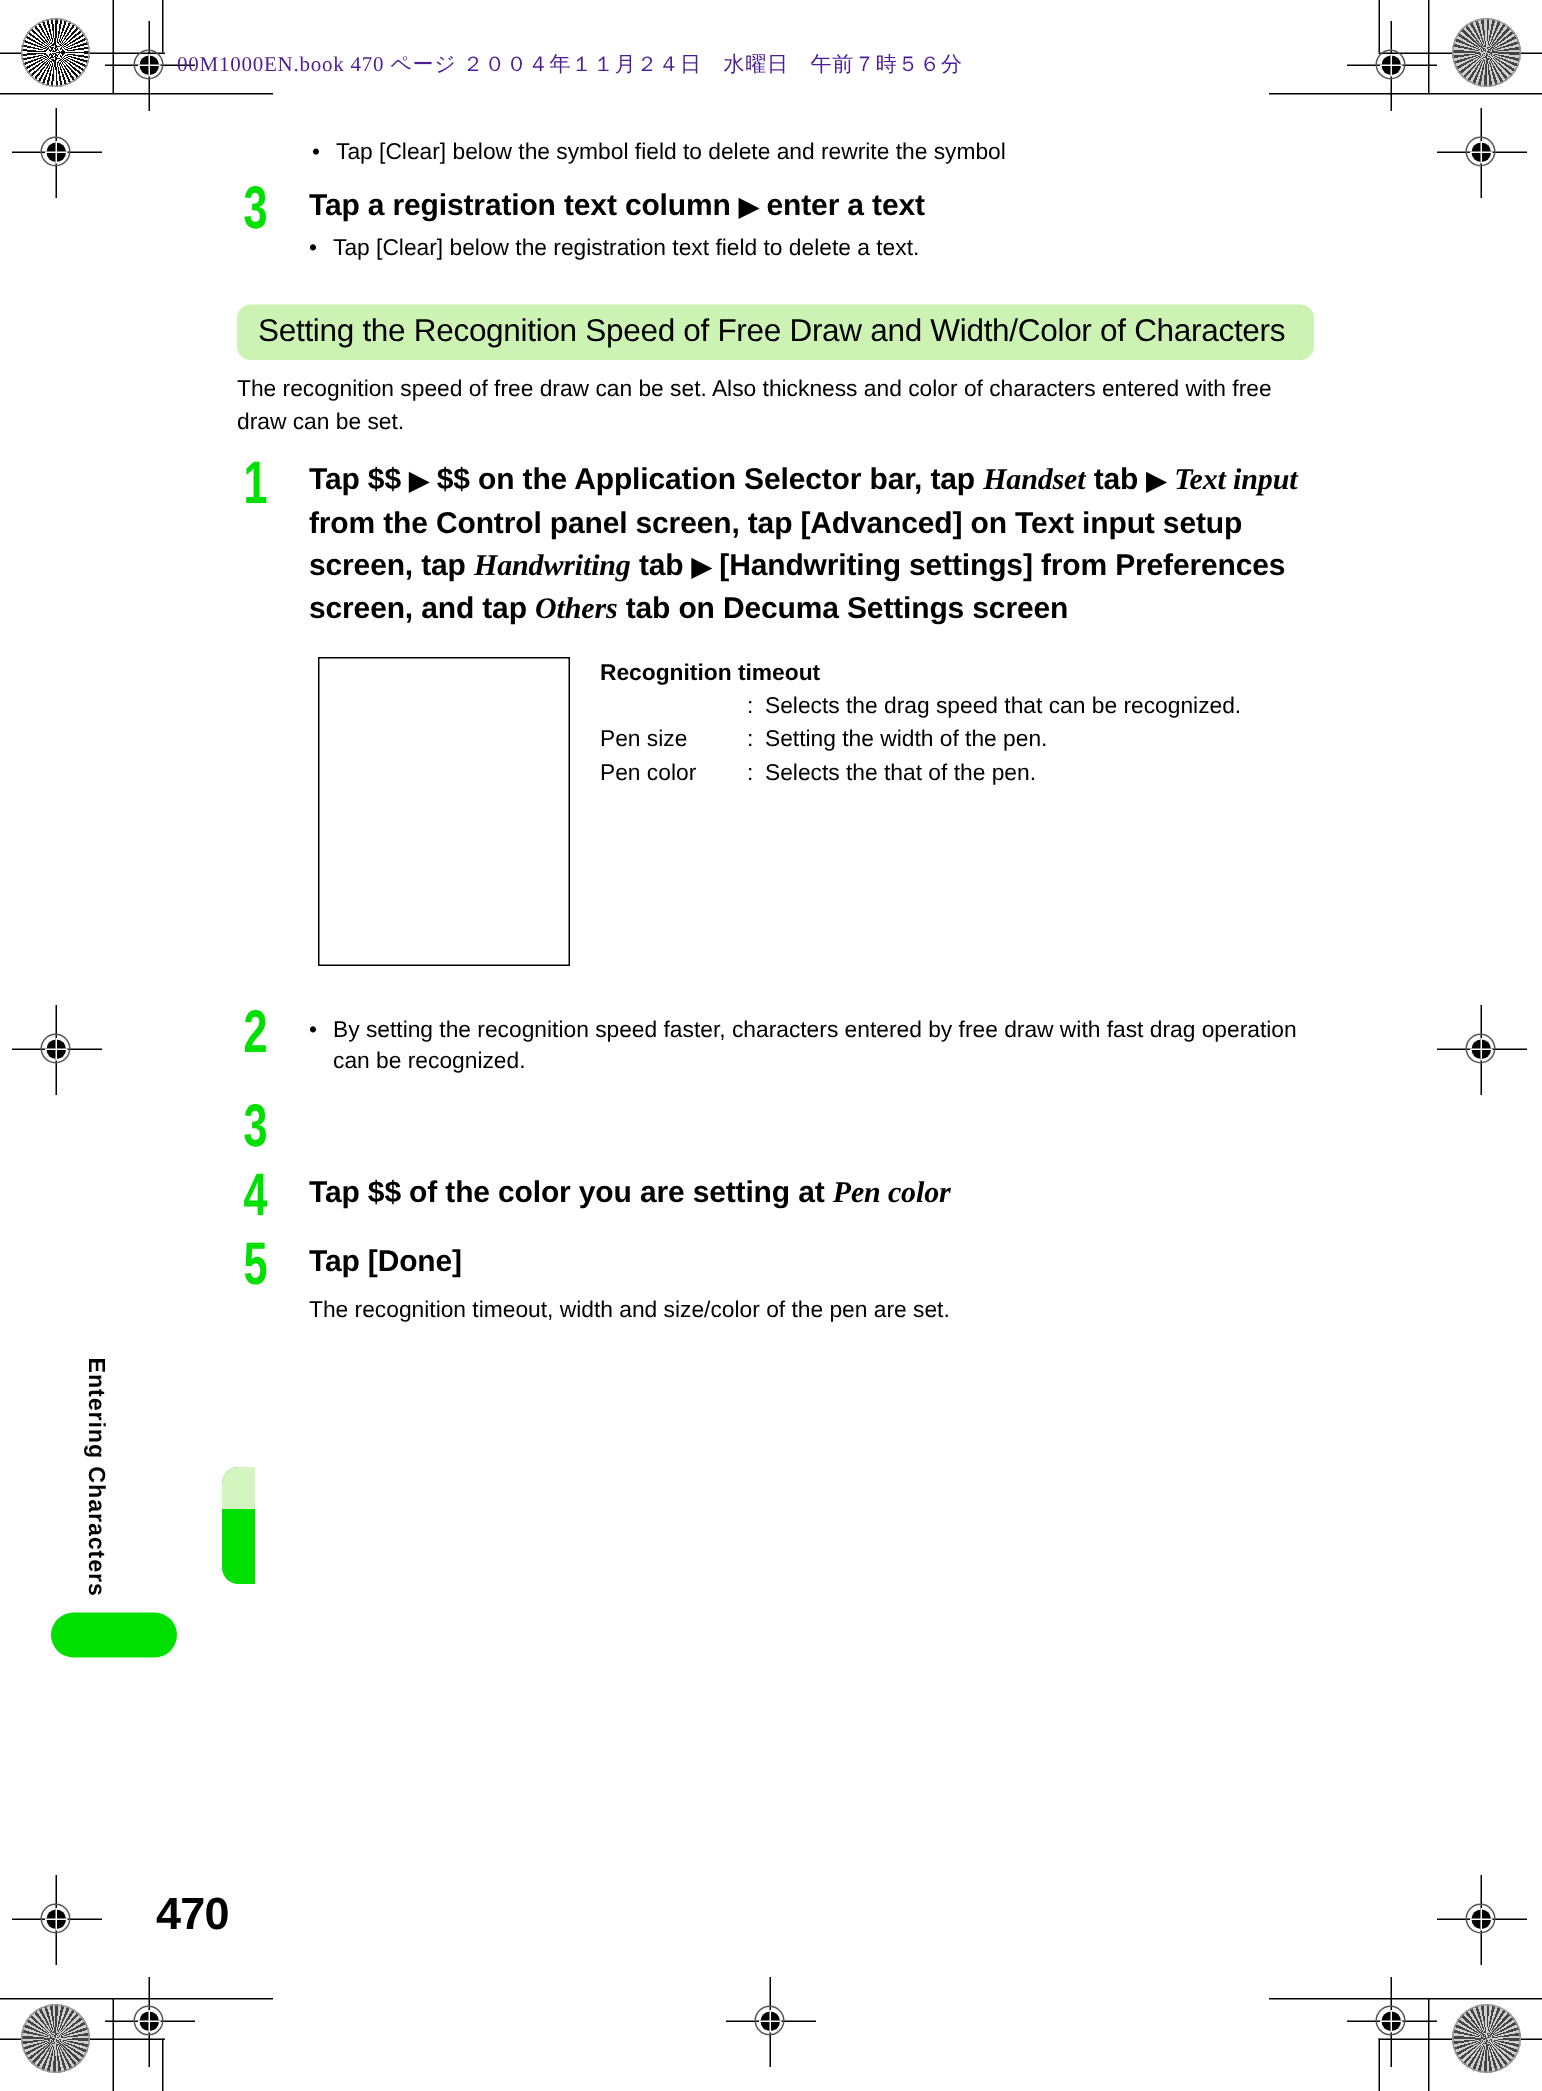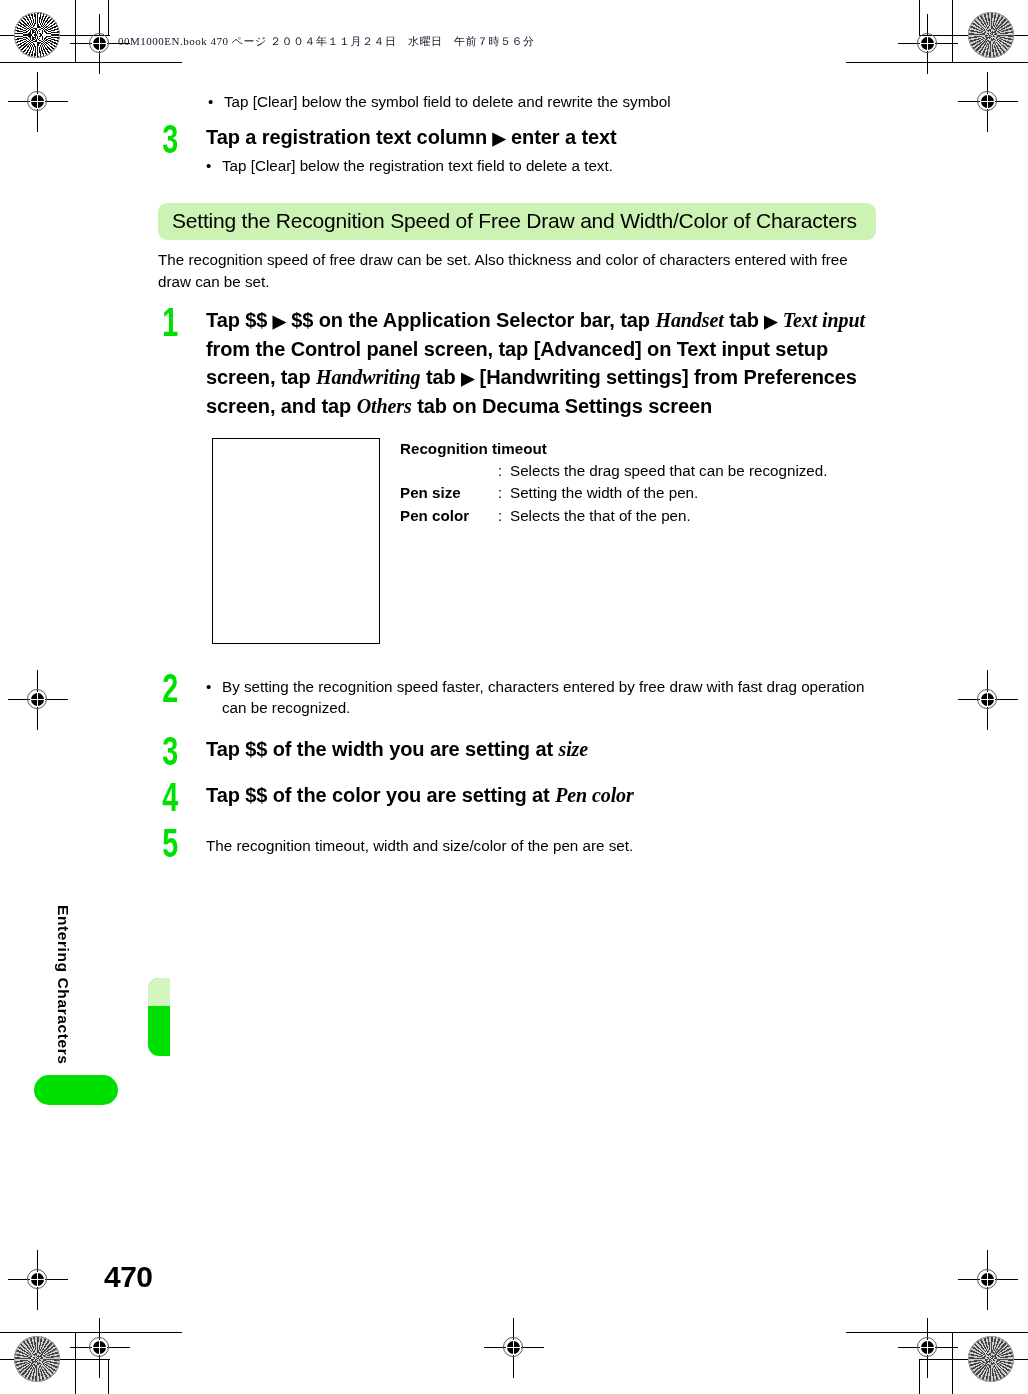--- a/index.html
+++ b/index.html
@@ -83,23 +83,23 @@
   .starburst.dark {
     background:
       repeating-conic-gradient(#444 0deg 5deg, #cfcfcf 5deg 10deg);
   }
 
   
   .slugline {
     position: absolute;
     white-space: nowrap;
     font-family: "Liberation Serif", serif;
-    font-size: 11px;
+    font-size: 14px;
     letter-spacing: 0.5px;
-    color: #0f172a;
+    color: #4c1d95;
   }
 
   
   .side-chapter {
     position: absolute;
     left: 54px;
     top: 905px;
     width: 240px;
     text-align: left;
     transform-origin: 0 0;
@@ -254,21 +254,21 @@
   }
   .deflist .dl-head {
     font-weight: bold;
   }
   .dl-row {
     display: flex;
   }
   .dl-term {
     flex: 0 0 auto;
     width: 98px;
-    font-weight: bold;
+    font-weight: normal;
   }
   .dl-colon {
     flex: 0 0 auto;
     width: 12px;
   }
   .dl-desc {
     flex: 1 1 auto;
   }
 
   
@@ -481,40 +481,35 @@
       <div class="step-body">
         <div class="step-sub step-sub-indent">
           <span class="bdot">•</span>
           <span>By setting the recognition speed faster, characters entered by free draw with fast drag operation can be recognized.</span>
         </div>
       </div>
     </div>
 
     <div class="step" style="margin-top:16px;">
       <div class="step-num">3</div>
-      <div class="step-body">
-        <div class="step-title">
-          <span>Tap $$ of the width you are setting at</span>
-          <span class="it">size</span>
-        </div>
-      </div>
     </div>
 
     <div class="step" style="margin-top:13px;">
       <div class="step-num">4</div>
       <div class="step-body">
         <div class="step-title">
           <span>Tap $$ of the color you are setting at</span>
           <span class="it">Pen color</span>
         </div>
       </div>
     </div>
 
     <div class="step" style="margin-top:13px;">
       <div class="step-num">5</div>
       <div class="step-body">
+        <div class="step-title">Tap [Done]</div>
         <div class="step-sub" style="margin-top:9px;">The recognition timeout, width and size/color of the pen are set.</div>
       </div>
     </div>
 
 
   </div>
 </div>
 
 </body></html>

